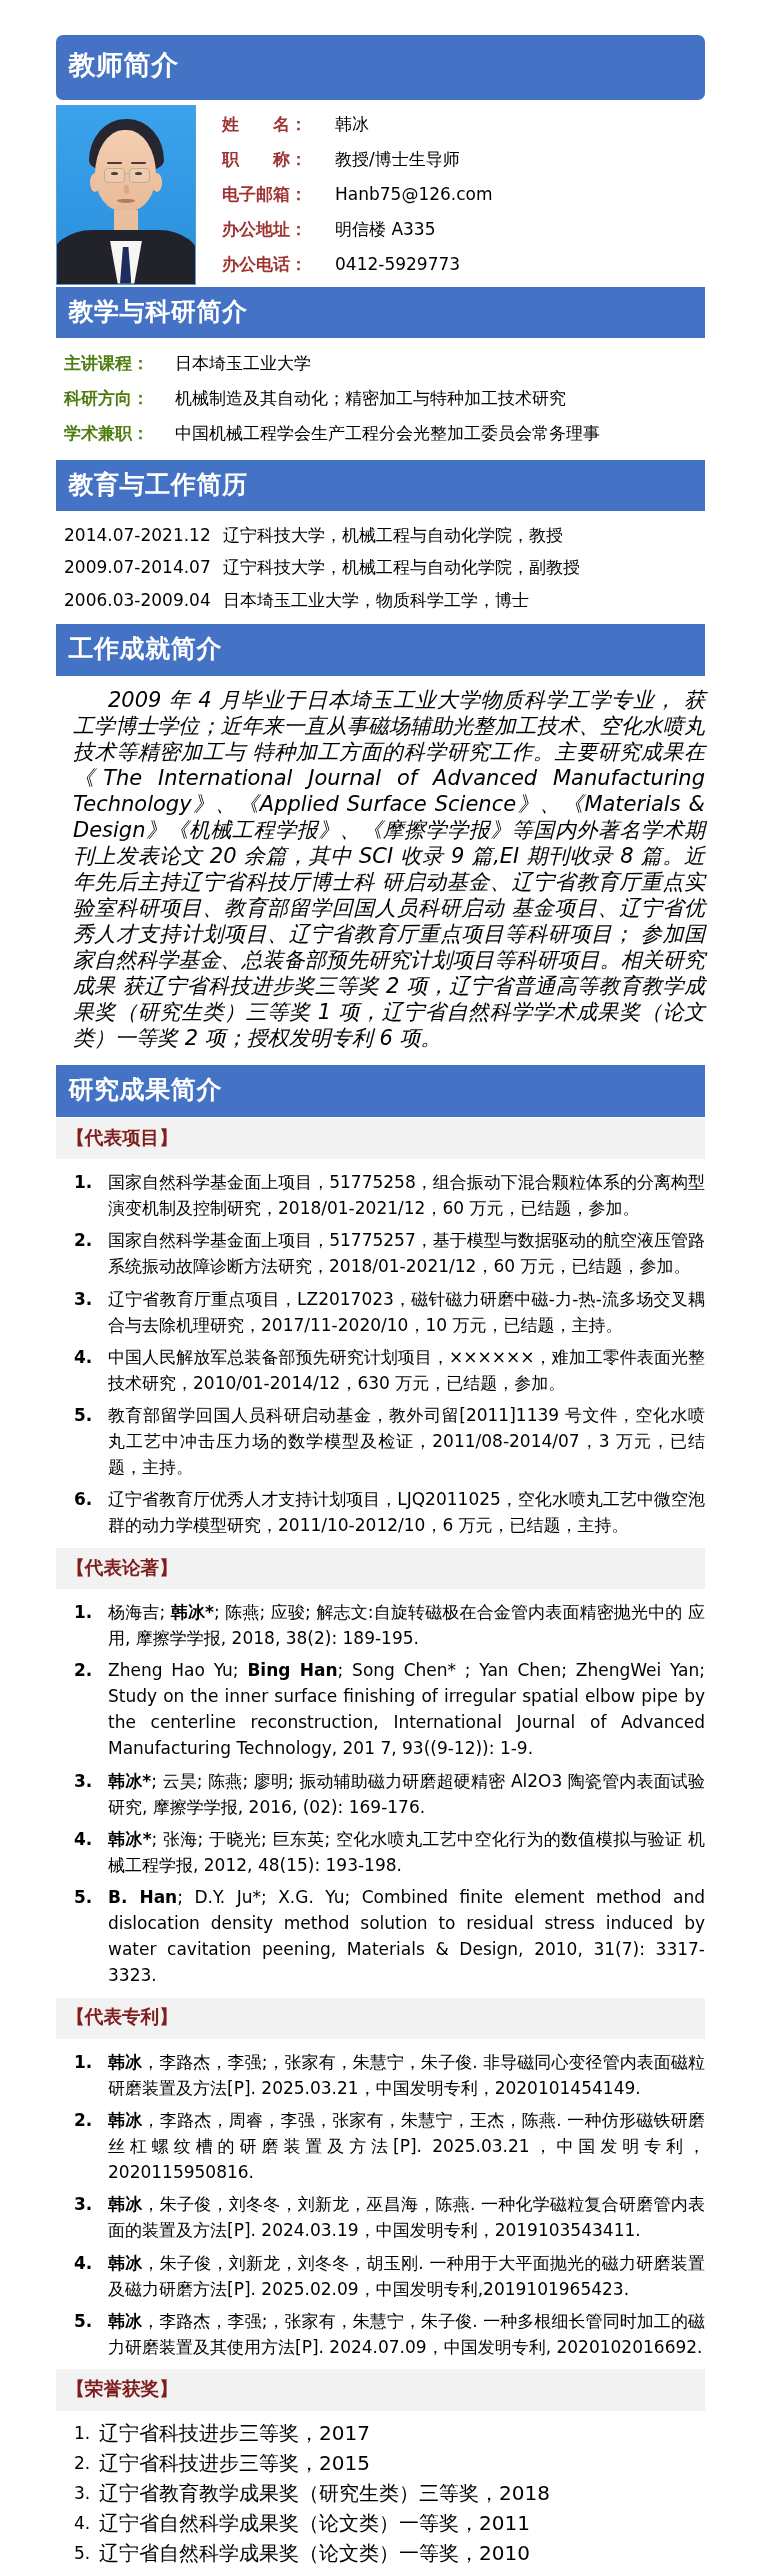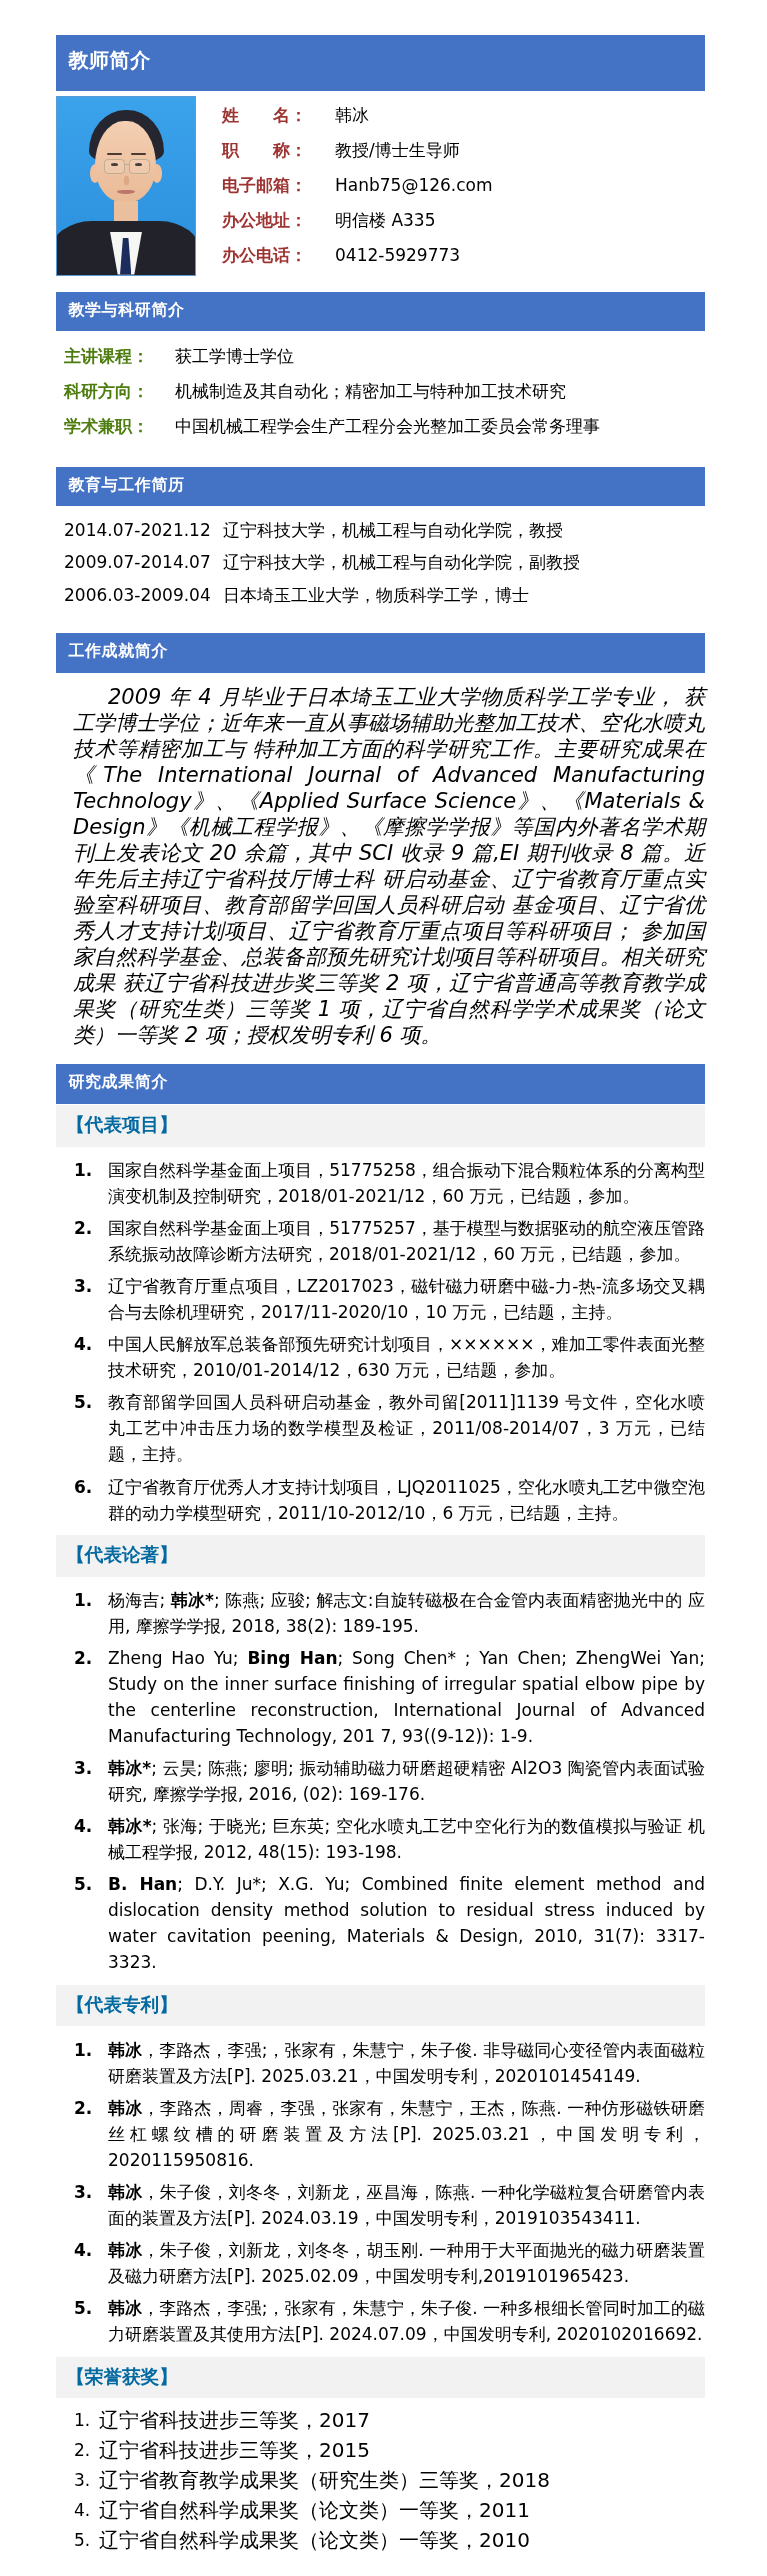--- a/index.html
+++ b/index.html
@@ -1,21 +1,21 @@
 <!DOCTYPE html>
 <html lang="zh" style="font-size:9px"><head>
 <meta charset="utf-8">
 <style>
   html,body{margin:0;padding:0;background:#ffffff;}
   body{width:768px;font-family:"DejaVu Sans","Liberation Sans",sans-serif;color:#000;}
   .page{padding:35px 63px 30.5px 56px;}
   
-  .bar{background:#4472C4;color:#fff;font-weight:700;font-size:16px;
-       padding:8px 5.6px 10.7px 12.4px;margin-top:16px;letter-spacing:0.6px;}
-  .bar.tall{padding:12px 5.6px 17px 12.4px;font-size:20px;margin-top:0;}
+  .bar{background:#4472C4;color:#fff;font-weight:700;font-size:25px;
+       padding:8px 5.6px 10.7px 12.4px;margin-top:2px;letter-spacing:0.6px;}
+  .bar.tall{padding:12px 5.6px 17px 12.4px;font-size:27px;margin-top:0;border-radius:7px;}
   
   .profile{display:flex;margin-top:4.5px;}
   .photo{width:138px;height:178px;border:1.1px solid #5b9bd5;background:linear-gradient(180deg,#3ba2ec 0%,#2a8fdb 100%);
          position:relative;overflow:hidden;flex:none;}
   .photo div{position:absolute;}
   .ph-hair{top:13.6px;left:32px;width:75px;height:54px;background:#262630;
            border-radius:58% 58% 46% 46% / 92% 92% 28% 28%;}
   .ph-ear-l{top:67px;left:33px;width:10.2px;height:19px;background:#eec09e;border-radius:50%;}
   .ph-ear-r{top:67px;left:95px;width:10.2px;height:19px;background:#eec09e;border-radius:50%;}
   .ph-face{top:24px;left:38px;width:61px;height:81px;background:linear-gradient(#f4cfb2,#e9ba97);
@@ -49,21 +49,21 @@
   
   .career{padding:11.3px 0 2.3px 8px;}
   .crow{display:flex;font-size:17px;line-height:24px;margin-bottom:8.5px;}
   .cperiod{width:159px;flex:none;}
   .cdetail{flex:1;}
   
   .para{font-size:21px;line-height:26px;text-align:justify;margin:11.3px 0 13.6px;
         padding-left:17px;text-indent:35px;font-style:italic;}
   
   .band{background:#F2F2F2;padding:6.8px 0 8.5px 10.2px;margin-top:1.1px;}
-  .band-title{color:#0369a1;font-weight:700;font-size:18.6px;}
+  .band-title{color:#7f1d1d;font-weight:700;font-size:18.6px;}
   
   .nlist{padding:10.2px 0 2.3px 18px;}
   .item{display:flex;margin-bottom:6.2px;}
   .item .num{width:34px;flex:none;font-weight:700;font-size:17px;line-height:26px;}
   .item .txt{flex:1;font-size:17px;line-height:26px;text-align:justify;}
   .alist{padding:9px 0 4.5px 18px;}
   .aitem{display:flex;margin-bottom:4px;}
   .aitem .num{width:25px;flex:none;font-size:17px;line-height:26px;}
   .aitem .txt{flex:1;font-size:20px;line-height:26px;}
   b{font-weight:700;}
@@ -126,21 +126,21 @@
       </div>
   </div>
 
   <div class="bar">
     <span>教学与科研简介</span>
   </div>
   <div class="kv">
 
       <div class="krow">
         <span class="klabel">主讲课程：</span>
-        <span class="kvalue">获工学博士学位</span>
+        <span class="kvalue">日本埼玉工业大学</span>
       </div>
 
       <div class="krow">
         <span class="klabel">科研方向：</span>
         <span class="kvalue">机械制造及其自动化；精密加工与特种加工技术研究</span>
       </div>
 
       <div class="krow">
         <span class="klabel">学术兼职：</span>
         <span class="kvalue">中国机械工程学会生产工程分会光整加工委员会常务理事</span>

